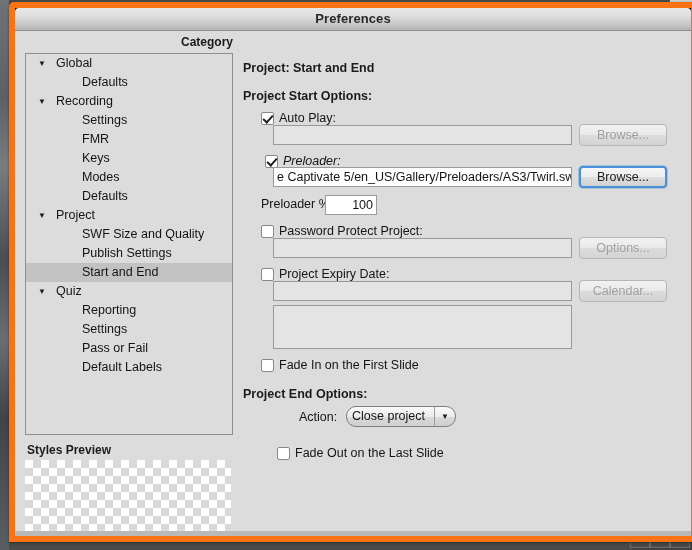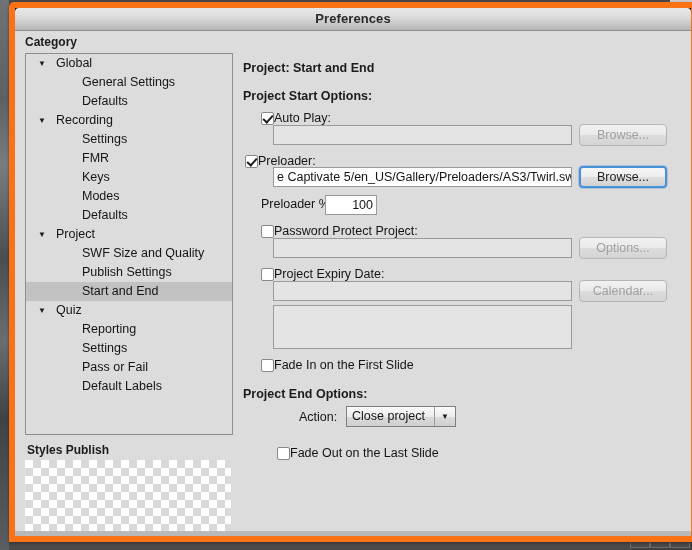--- a/index.html
+++ b/index.html
@@ -92,20 +92,21 @@
   }
 
   
   #sidebar {
     position: absolute; left: 6px; top: 2px;
     width: 212px; height: 498px;
   }
   .panel-label {
     font-size: 12px; font-weight: bold; color: #1b1b1b;
     padding: 2px 0 3px 4px;
+    text-align: right;
   }
   #tree {
     position: absolute; left: 4px; top: 20px;
     width: 206px; height: 380px;
     background: #dcdcdc;
     border: 1px solid #8f8f8f;
     overflow: hidden;
   }
   .tree-row {
     position: relative;
@@ -170,20 +171,21 @@
   .cb.checked::after {
     content: "";
     position: absolute; left: 3px; top: 0px;
     width: 4px; height: 8px;
     border: solid #1d1d1d;
     border-width: 0 2px 2px 0;
     transform: rotate(42deg);
   }
   .cb-label {
     font-size: 12.5px; color: #141414;
+    margin-left: 5px;
   }
 
   .tf {
     box-sizing: border-box;
     height: 20px;
     background: #e4e4e4;
     border: 1px solid #9a9a9a;
     font-size: 12.5px;
     color: #141414;
     padding: 0 3px;
@@ -213,21 +215,21 @@
   .btn.default {
     border: 2px solid #6f6f6f;
     line-height: 18px;
   }
 
   .sel {
     box-sizing: border-box;
     height: 21px;
     background: linear-gradient(180deg,#fafafa 0%,#ececec 50%,#dadada 52%,#cfcfcf 100%);
     border: 1px solid #7e7e7e;
-    border-radius: 0;
+    border-radius: 10px;
     font-size: 12.5px; color: #141414;
     padding: 0 0 0 5px;
     line-height: 19px;
     position: relative;
   }
   .sel .arrow-box {
     position: absolute; right: 0; top: 0; bottom: 0; width: 20px;
     border-left: 1px solid #9b9b9b;
     text-align: center;
     font-size: 8px;
@@ -274,23 +276,20 @@
 
     <div id="sidebar">
       <div class="panel-label">Category</div>
 
       <div id="tree">
         <div class="tree-row lvl0">
           <span class="twisty">▼</span>
           <span class="tlabel">Global</span>
         </div>
         <div class="tree-row lvl1">
-          <span class="tlabel">General Settings</span>
-        </div>
-        <div class="tree-row lvl1">
           <span class="tlabel">Defaults</span>
         </div>
         <div class="tree-row lvl0">
           <span class="twisty">▼</span>
           <span class="tlabel">Recording</span>
         </div>
         <div class="tree-row lvl1">
           <span class="tlabel">Settings</span>
         </div>
         <div class="tree-row lvl1">
@@ -330,38 +329,38 @@
         </div>
         <div class="tree-row lvl1">
           <span class="tlabel">Pass or Fail</span>
         </div>
         <div class="tree-row lvl1">
           <span class="tlabel">Default Labels</span>
         </div>
       </div>
 
       <div id="styles-preview">
-        <div class="sp-title">Styles Publish</div>
+        <div class="sp-title">Styles Preview</div>
         <div id="checker"></div>
       </div>
     </div>
 
     <div id="content">
 
       <div class="heading">Project: Start and End</div>
 
       <div class="group-label" style="top:56px">Project Start Options:</div>
 
       <div class="row" style="left:24px; top:75px;">
         <span class="cb checked"></span><span class="cb-label">Auto Play:</span>
       </div>
       <div class="tf" style="position:absolute; left:36px; top:92px; width:299px;"></div>
       <div class="btn disabled" style="position:absolute; left:342px; top:91px; width:88px;">Browse...</div>
 
-      <div class="row" style="left:8px; top:118px;">
+      <div class="row" style="left:28px; top:118px;font-style:italic;">
         <span class="cb checked"></span><span class="cb-label">Preloader:</span>
       </div>
       <div class="tf white" style="position:absolute; left:36px; top:134px; width:299px;">e Captivate 5/en_US/Gallery/Preloaders/AS3/Twirl.swf</div>
       <div class="btn focused" style="position:absolute; left:342px; top:133px; width:88px;">Browse...</div>
 
       <div class="row" style="left:24px; top:164px; font-size:12.5px; color:#141414;">Preloader %:</div>
       <div class="tf white" style="position:absolute; left:88px; top:162px; width:52px; text-align:right;">100</div>
 
       <div class="row" style="left:24px; top:188px;">
         <span class="cb"></span><span class="cb-label">Password Protect Project:</span>

